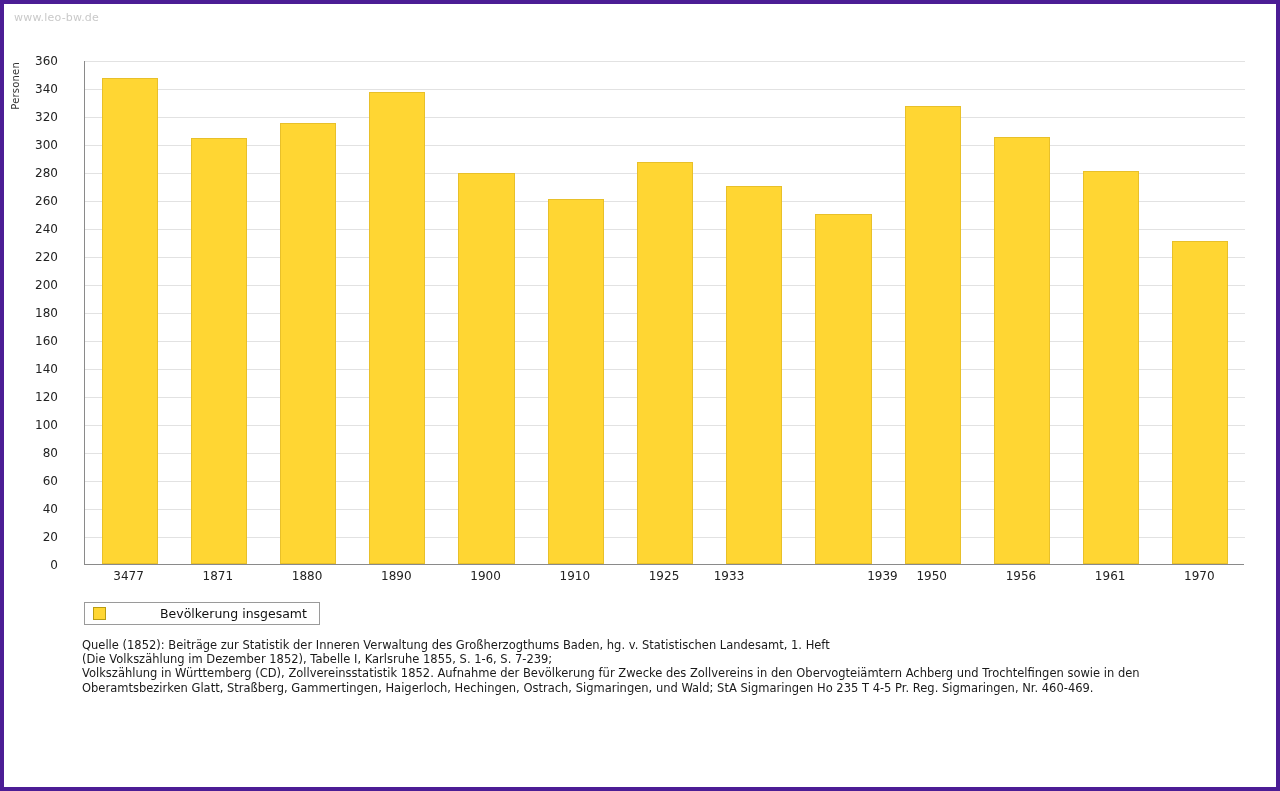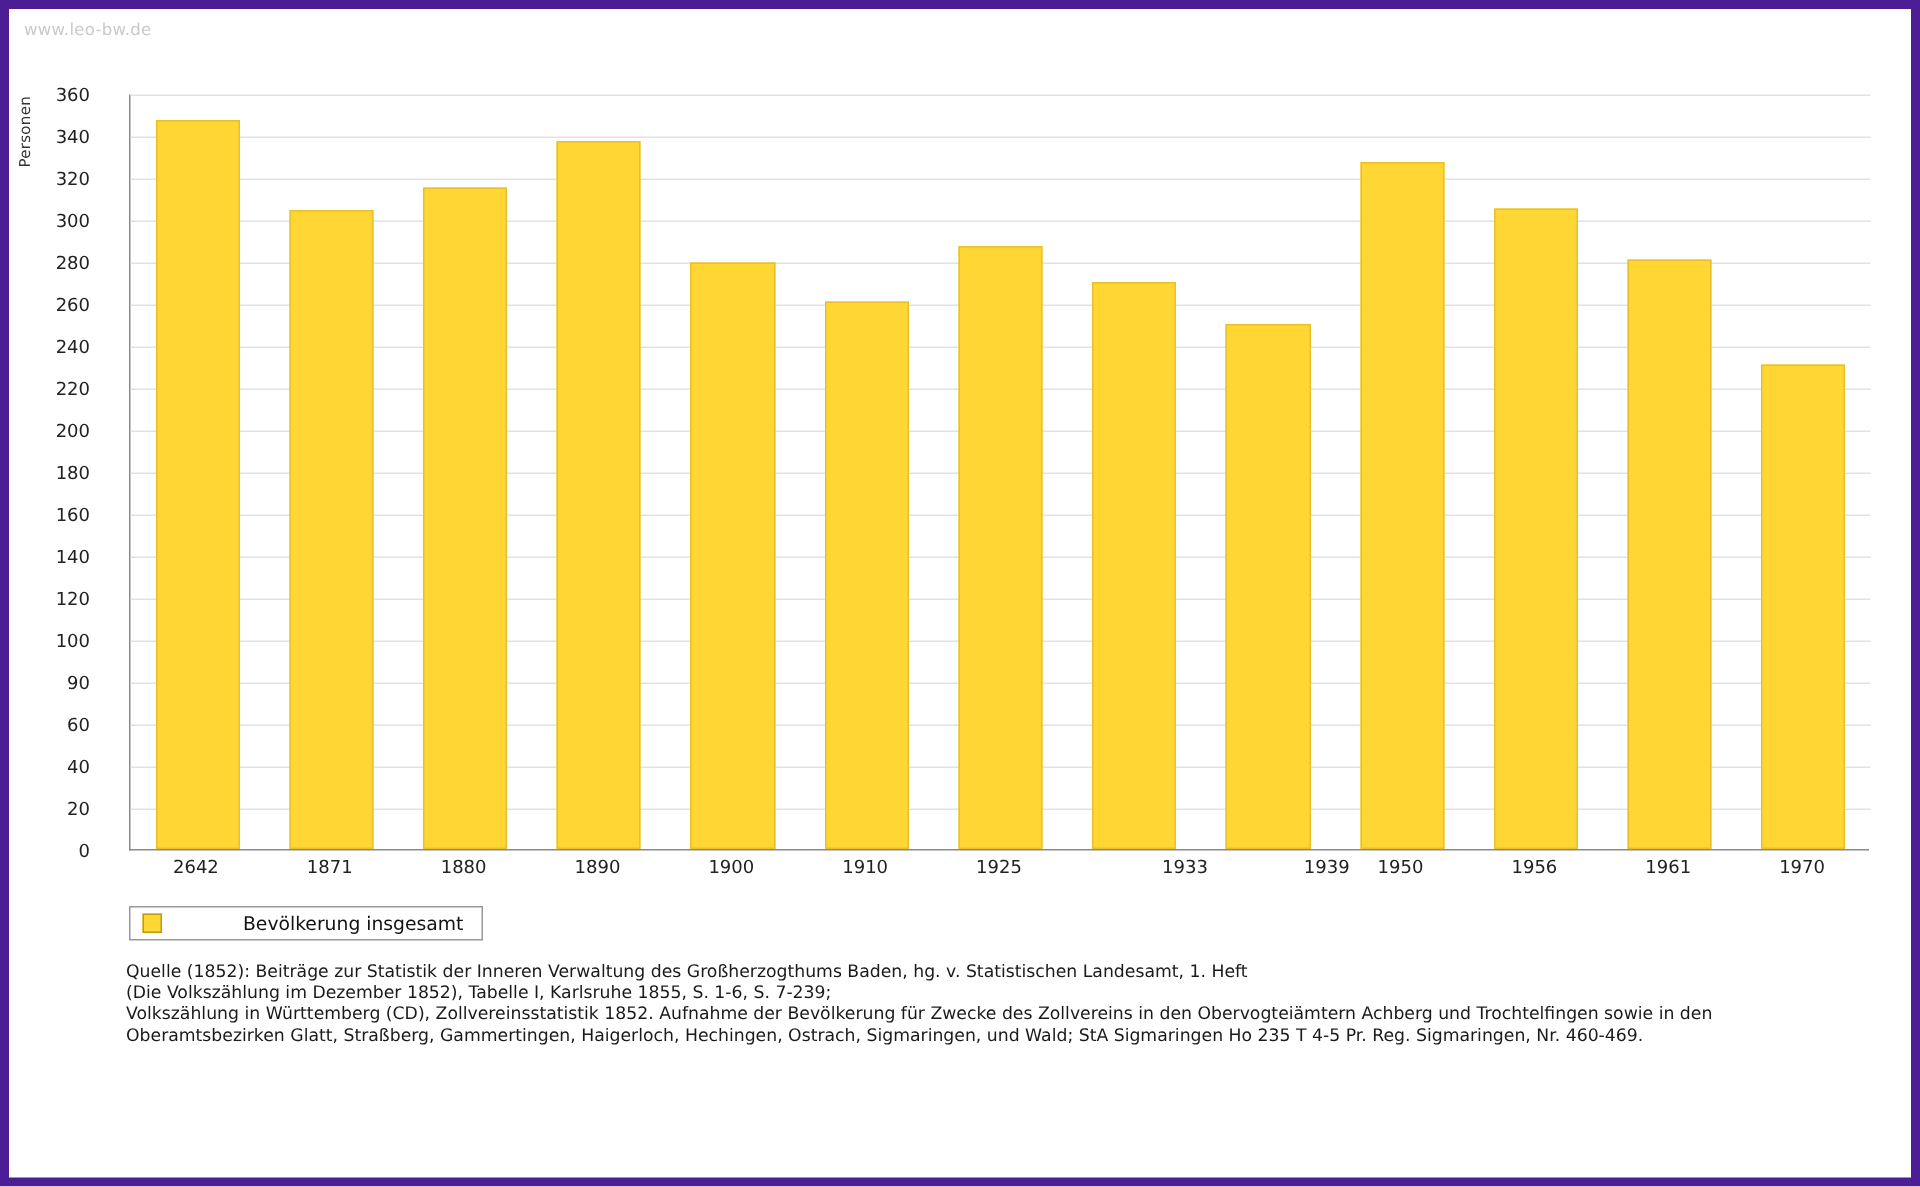--- a/index.html
+++ b/index.html
@@ -12,21 +12,21 @@
     height: 791px;
     font-family: "DejaVu Sans", sans-serif;
     color: #000000;
     overflow: hidden;
   }
   #page {
     position: relative;
     width: 1280px;
     height: 791px;
     box-sizing: border-box;
-    border: 6px solid #4c1d95;
+    border: 4px solid #4c1d95;
     background: #ffffff;
   }
   #watermark {
     position: absolute;
     left: 10px;
     top: 7px;
     font-size: 11px;
     color: #c9c9c9;
     letter-spacing: 0.2px;
   }
@@ -182,43 +182,43 @@
         <div class="bar" title="1939: 250" style="left: 730.354px; width: 56.2154px; height: 350px; background: rgb(255, 214, 51);"></div>
         <div class="bar" title="1950: 327" style="left: 819.585px; width: 56.2154px; height: 457.8px; background: rgb(255, 214, 51);"></div>
         <div class="bar" title="1956: 305" style="left: 908.815px; width: 56.2154px; height: 427px; background: rgb(255, 214, 51);"></div>
         <div class="bar" title="1961: 281" style="left: 998.046px; width: 56.2154px; height: 393.4px; background: rgb(255, 214, 51);"></div>
         <div class="bar" title="1970: 231" style="left: 1087.28px; width: 56.2154px; height: 323.4px; background: rgb(255, 214, 51);"></div>
       </div>
   <div class="ytick-label" style="top: 504px;">0</div>
       <div class="ytick-label" style="top: 476px;">20</div>
       <div class="ytick-label" style="top: 448px;">40</div>
       <div class="ytick-label" style="top: 420px;">60</div>
-      <div class="ytick-label" style="top: 392px;">90</div>
+      <div class="ytick-label" style="top: 392px;">80</div>
       <div class="ytick-label" style="top: 364px;">100</div>
       <div class="ytick-label" style="top: 336px;">120</div>
       <div class="ytick-label" style="top: 308px;">140</div>
       <div class="ytick-label" style="top: 280px;">160</div>
       <div class="ytick-label" style="top: 252px;">180</div>
       <div class="ytick-label" style="top: 224px;">200</div>
       <div class="ytick-label" style="top: 196px;">220</div>
       <div class="ytick-label" style="top: 168px;">240</div>
       <div class="ytick-label" style="top: 140px;">260</div>
       <div class="ytick-label" style="top: 112px;">280</div>
       <div class="ytick-label" style="top: 84px;">300</div>
       <div class="ytick-label" style="top: 56px;">320</div>
       <div class="ytick-label" style="top: 28px;">340</div>
       <div class="ytick-label" style="top: 0px;">360</div>
-      <div class="xtick-label" style="left: 44.6154px;">2642</div>
+      <div class="xtick-label" style="left: 44.6154px;">3477</div>
       <div class="xtick-label" style="left: 133.846px;">1871</div>
       <div class="xtick-label" style="left: 223.077px;">1880</div>
       <div class="xtick-label" style="left: 312.308px;">1890</div>
       <div class="xtick-label" style="left: 401.538px;">1900</div>
       <div class="xtick-label" style="left: 490.769px;">1910</div>
       <div class="xtick-label" style="left: 580px;">1925</div>
-      <div class="xtick-label" style="left: 704px;">1933</div>
+      <div class="xtick-label" style="left: 645px;">1933</div>
       <div class="xtick-label" style="left: 758.462px; margin-left: 40px;">1939</div>
       <div class="xtick-label" style="left: 847.692px;">1950</div>
       <div class="xtick-label" style="left: 936.923px;">1956</div>
       <div class="xtick-label" style="left: 1026.15px;">1961</div>
       <div class="xtick-label" style="left: 1115.38px;">1970</div>
     </div>
 
   <div id="legend">
     <span class="swatch"></span>
     <span class="legend-text">Bevölkerung insgesamt</span>

